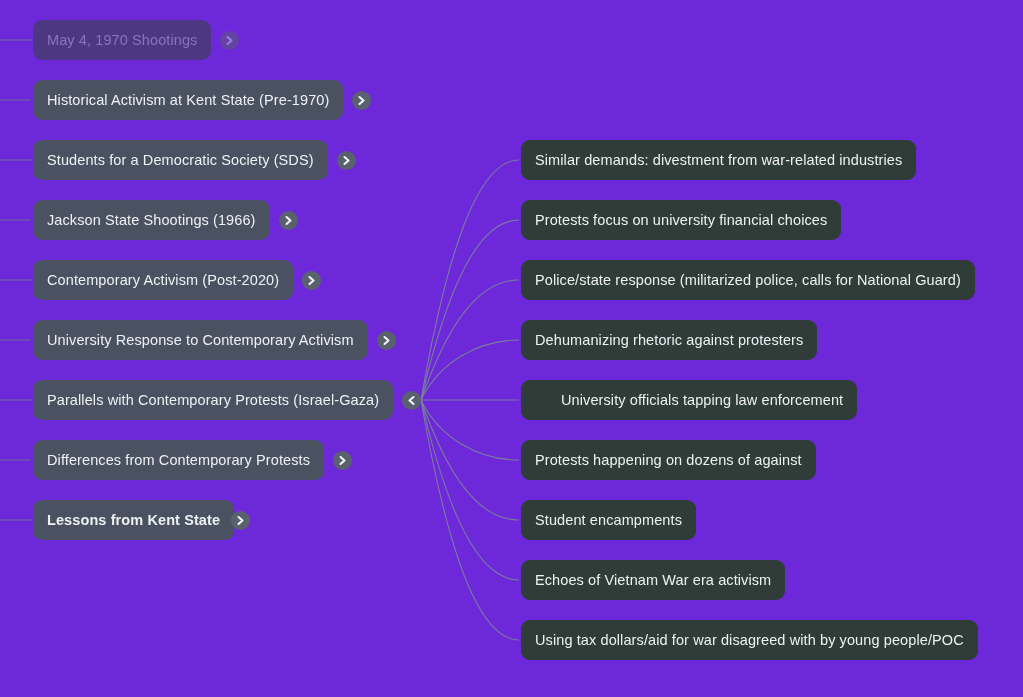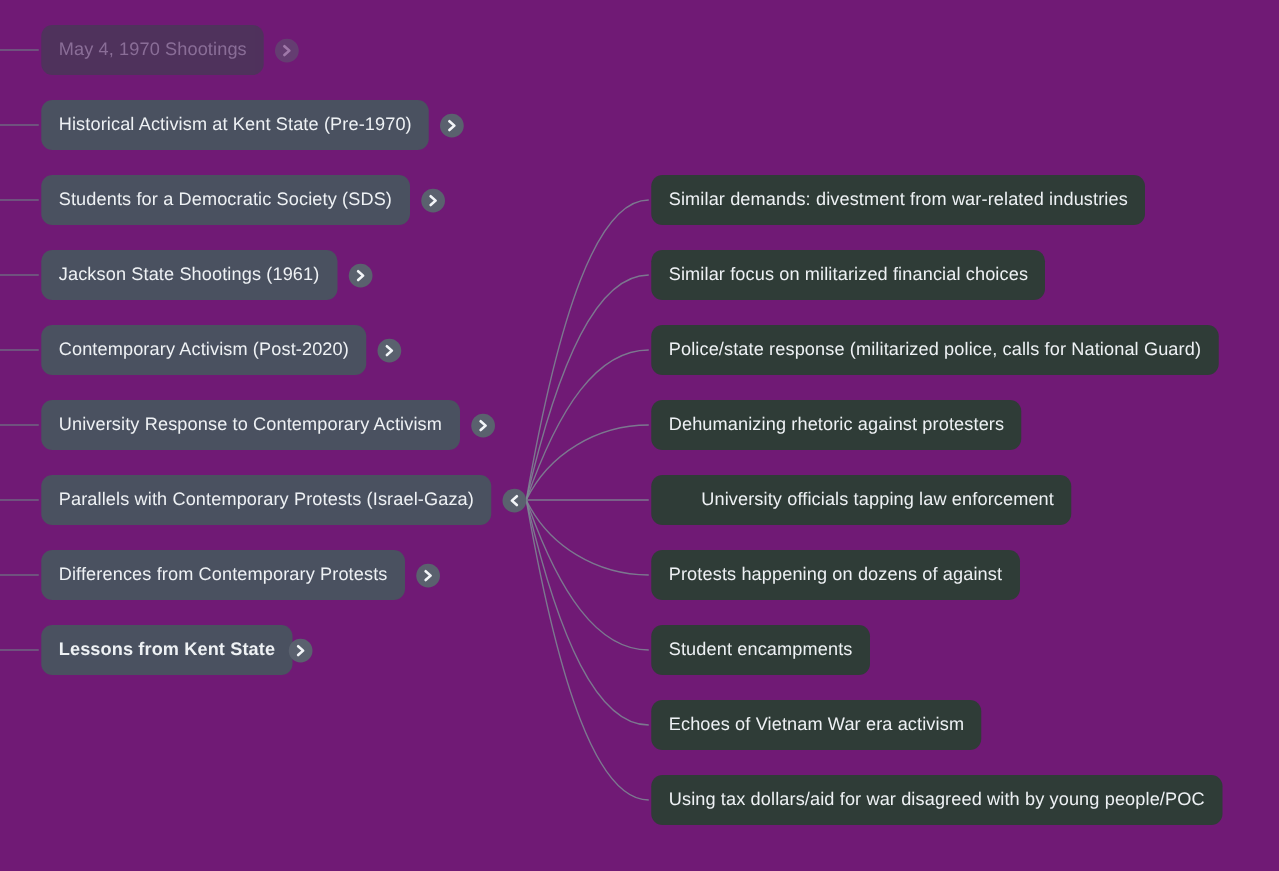--- a/index.html
+++ b/index.html
@@ -10,21 +10,21 @@
     height: 697px;
     overflow: hidden;
     background: #1e1e1e;
     font-family: "Liberation Sans", sans-serif;
   }
 
   #canvas {
     position: relative;
     width: 1023px;
     height: 697px;
-    background: #701a75;
+    background: #6d28d9;
     overflow: hidden;
   }
 
   
   #edges {
     position: absolute;
     top: 0; left: 0;
     width: 1023px;
     height: 697px;
     pointer-events: none;
@@ -140,21 +140,21 @@
       </div>
       <div class="node node-left" style="top: 140px;">
         <span>Students for a Democratic Society (SDS)</span>
       </div>
       <div class="toggle" style="left: 337px; top: 150.5px;">
         <svg width="11" height="13" viewBox="0 0 11 13">
           <path d="M 3.5 3 L 7.5 6.5 L 3.5 10" fill="none" stroke="#f2f5f8" stroke-width="2.1" stroke-linecap="round" stroke-linejoin="round"></path>
         </svg>
       </div>
       <div class="node node-left" style="top: 200px;">
-        <span>Jackson State Shootings (1961)</span>
+        <span>Jackson State Shootings (1966)</span>
       </div>
       <div class="toggle" style="left: 279px; top: 210.5px;">
         <svg width="11" height="13" viewBox="0 0 11 13">
           <path d="M 3.5 3 L 7.5 6.5 L 3.5 10" fill="none" stroke="#f2f5f8" stroke-width="2.1" stroke-linecap="round" stroke-linejoin="round"></path>
         </svg>
       </div>
       <div class="node node-left" style="top: 260px;">
         <span>Contemporary Activism (Post-2020)</span>
       </div>
       <div class="toggle" style="left: 302px; top: 270.5px;">
@@ -193,21 +193,21 @@
         <svg width="11" height="13" viewBox="0 0 11 13">
           <path d="M 3.5 3 L 7.5 6.5 L 3.5 10" fill="none" stroke="#f2f5f8" stroke-width="2.1" stroke-linecap="round" stroke-linejoin="round"></path>
         </svg>
       </div>
     </div>
   <div id="right-nodes">
       <div class="node node-right" style="top: 140px; align-items: center;">
         <span>Similar demands: divestment from war-related industries</span>
       </div>
       <div class="node node-right" style="top: 200px;">
-        <span>Similar focus on militarized financial choices</span>
+        <span>Protests focus on university financial choices</span>
       </div>
       <div class="node node-right" style="top: 260px;">
         <span>Police/state response (militarized police, calls for National Guard)</span>
       </div>
       <div class="node node-right" style="top: 320px;">
         <span>Dehumanizing rhetoric against protesters</span>
       </div>
       <div class="node node-right" style="top: 380px; padding-left: 40px;">
         <span>University officials tapping law enforcement</span>
       </div>

